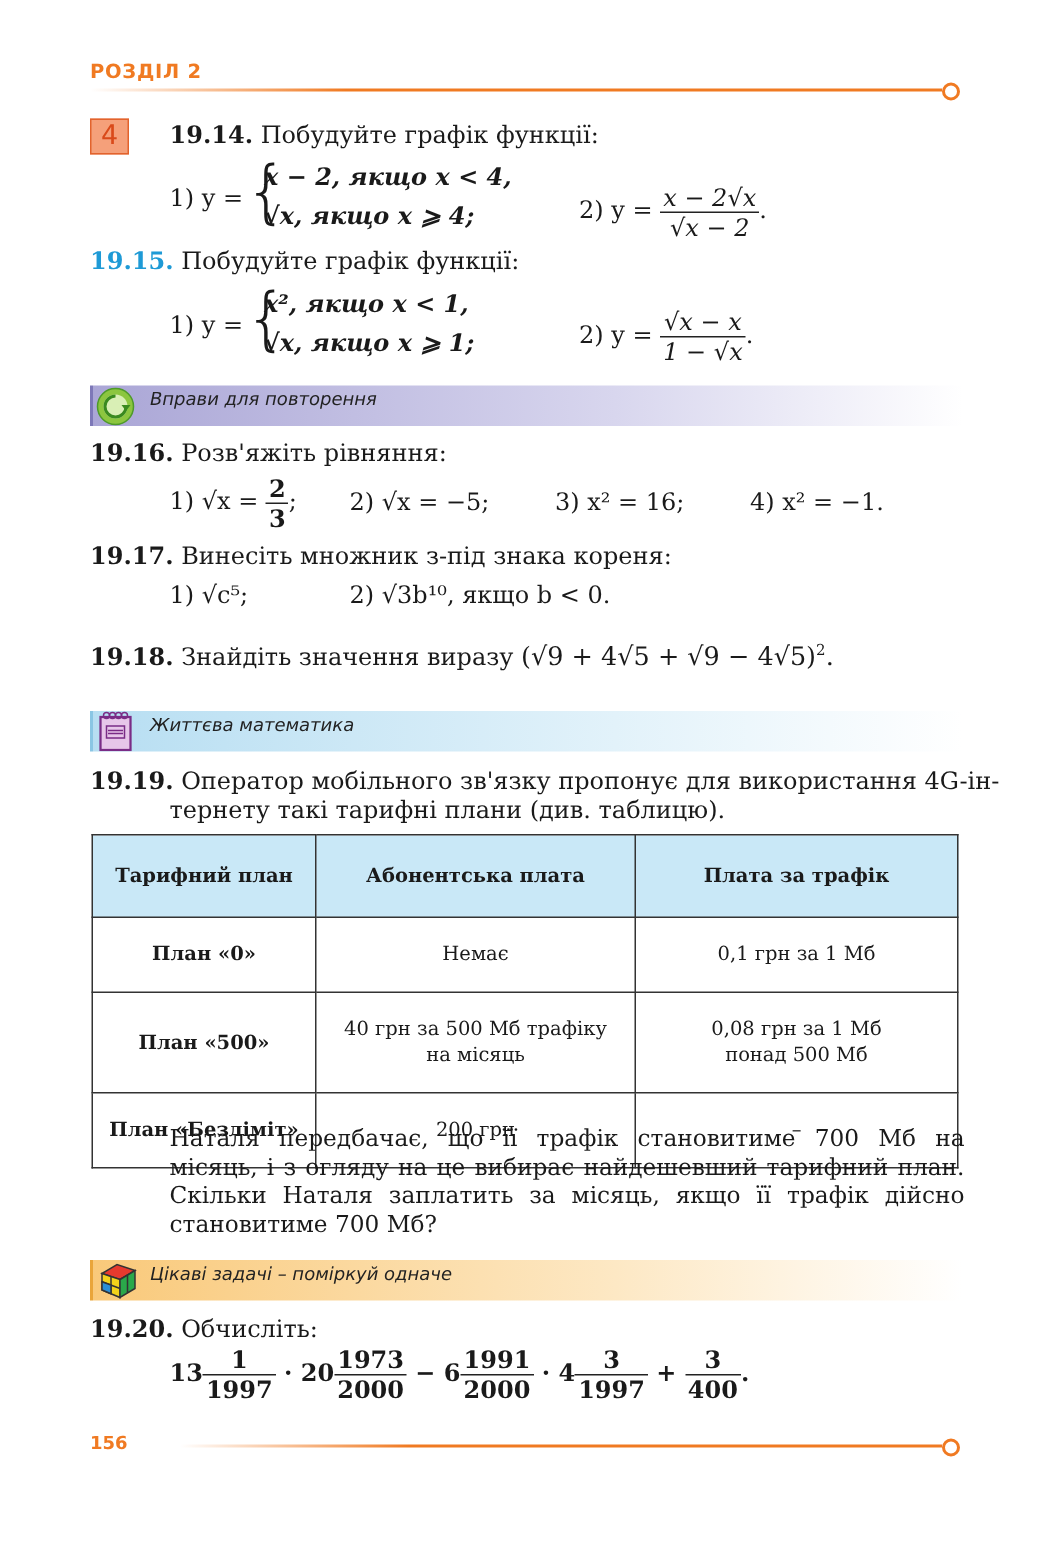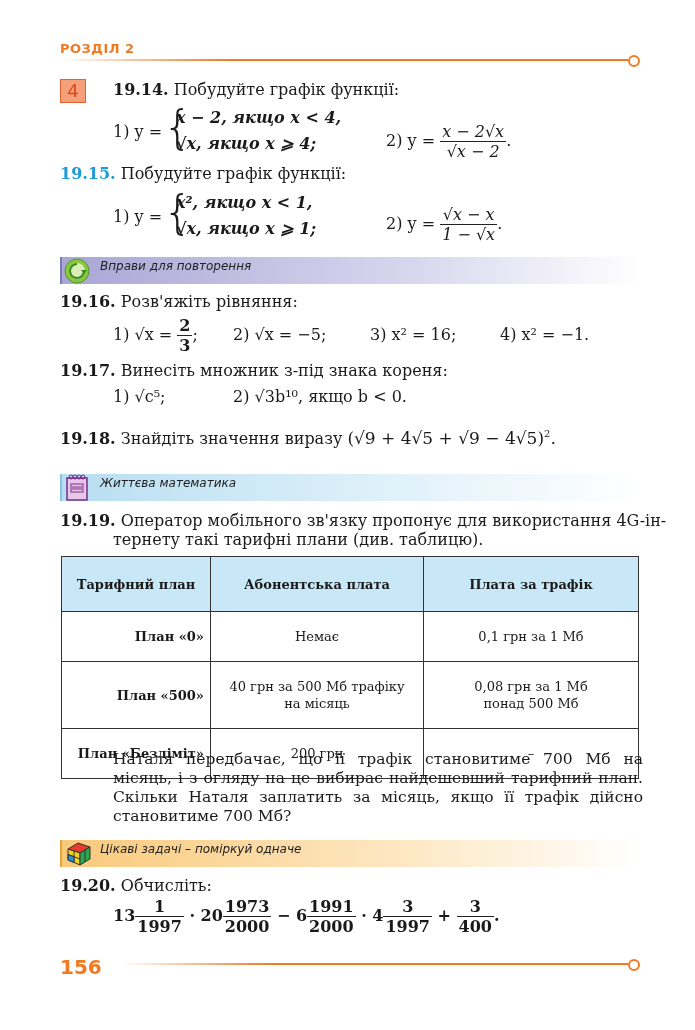--- a/index.html
+++ b/index.html
@@ -15,22 +15,22 @@
   .math{font-style:italic;}
   .brace{font-size:46px;line-height:46px;font-weight:lighter;font-family:"DejaVu Sans",sans-serif;}
   .frac{display:inline-block;vertical-align:middle;text-align:center;}
   .frac .n{display:block;border-bottom:1px solid #222;padding:0 2px;}
   .frac .d{display:block;padding:0 2px;}
   .banner{left:60px;height:27px;width:580px;}
   .banner-text{left:38px;top:2px;font-family:"DejaVu Sans",sans-serif;font-style:italic;font-size:12px;color:#222;}
   table.tariff{position:absolute;left:61px;top:556px;width:578px;border-collapse:collapse;font-size:13px;}
   table.tariff th,table.tariff td{border:1.5px solid #333;padding:16px 6px;text-align:center;line-height:17px;}
   table.tariff th{background:#c9e8f7;height:22px;font-weight:bold;}
-  table.tariff td.plan{text-align:right;font-weight:bold;}
-  .page-num{left:60px;top:955px;font-family:"DejaVu Sans",sans-serif;font-weight:bold;font-size:20px;color:#f07a22;}
+  table.tariff td.plan{text-align:center;font-weight:bold;}
+  .page-num{left:60px;top:955px;font-family:"DejaVu Sans",sans-serif;font-weight:bold;font-size:12px;color:#f07a22;}
   .para{left:113px;font-size:15.5px;line-height:19px;width:530px;text-align:justify;}
 </style>
 </head>
 <body>
 
 <div class="abs sec-label">РОЗДІЛ 2</div>
 <div class="abs rule" style="left:60px;top:59px;width:568px;"></div>
 <div class="abs rule-dot" style="left:628px;top:55px;"></div>
 
 <div class="abs badge4">4</div>

